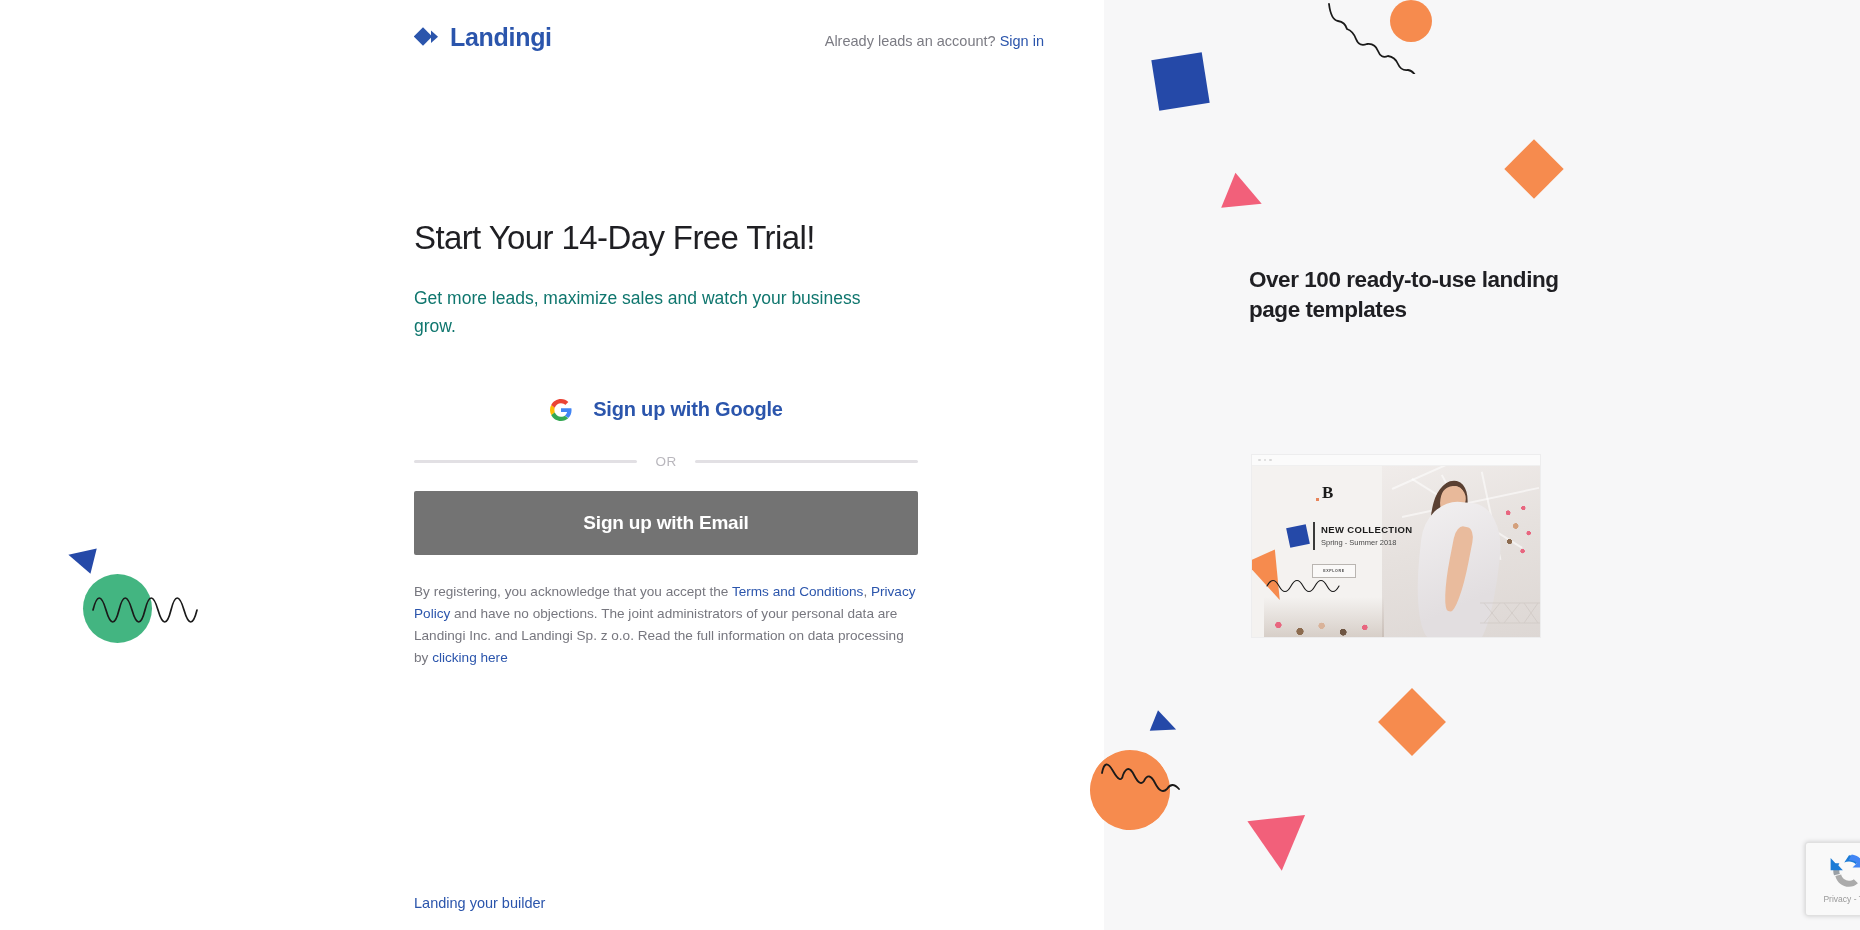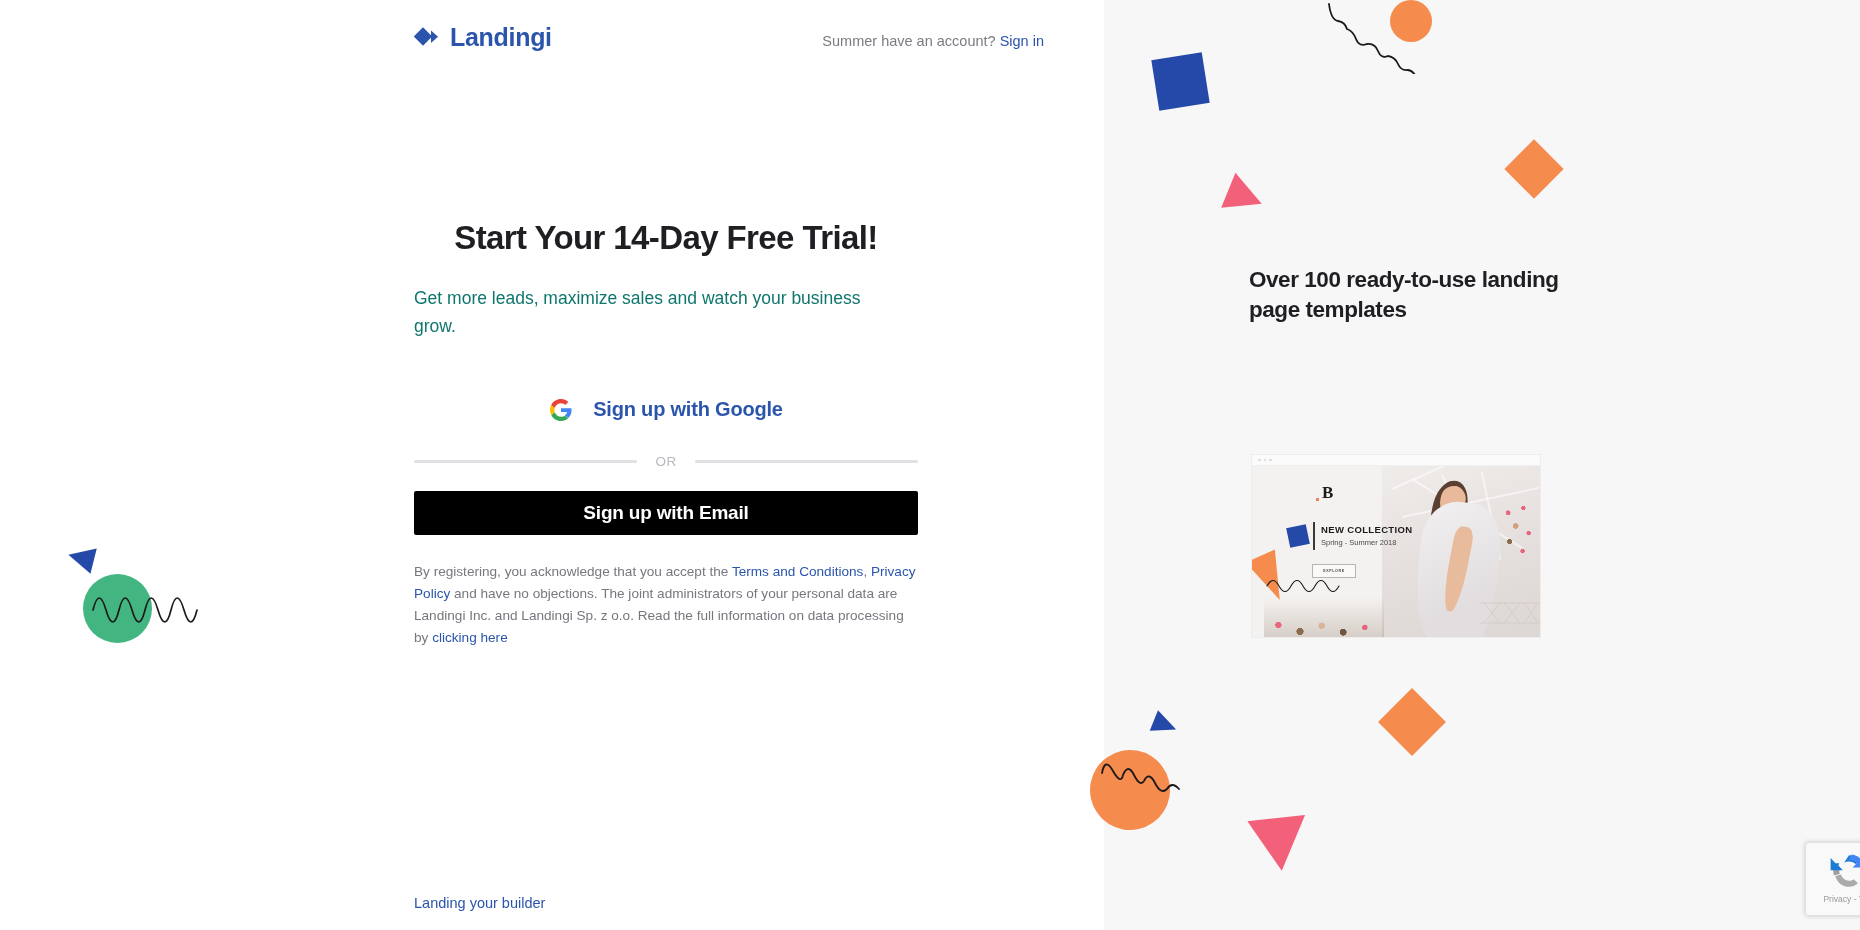--- a/index.html
+++ b/index.html
@@ -85,25 +85,24 @@
   .form-block {
     position: absolute;
     left: 398px;
     top: 218px;
     width: 504px;
   }
 
   h1.title {
     font-size: 33px;
     line-height: 1.2;
-    font-weight: 700;
+    font-weight: 400;
     color: #1f1f23;
     letter-spacing: -0.6px;
     margin-bottom: 26px;
-    text-align: center;
   }
 
   p.subtitle {
     font-size: 17.5px;
     line-height: 1.6;
     color: #0f766e;
     max-width: 460px;
     margin-bottom: 48px;
   }
 
@@ -143,22 +142,22 @@
   }
   .divider .or {
     font-size: 13.5px;
     color: #b9b7bd;
     letter-spacing: 0.5px;
   }
 
   .email-btn {
     display: block;
     width: 100%;
-    height: 44px;
-    background: #000000;
+    height: 64px;
+    background: #737373;
     color: #ffffff;
     border: none;
     border-radius: 2px;
     font-family: inherit;
     font-size: 19px;
     font-weight: 700;
     letter-spacing: -0.2px;
     cursor: pointer;
     margin-bottom: 26px;
   }
@@ -536,21 +535,21 @@
 
     <div class="header">
       <a class="brand" href="#">
         <svg class="brand-mark" viewBox="0 0 26 26">
           <rect x="2.5" y="6" width="13" height="13" fill="#2B55AC" transform="rotate(-45 9 12.5)"></rect>
           <path d="M17 6.5 L24 12.8 L17 19 Z" fill="#2B55AC"></path>
         </svg>
         <span class="brand-name">Landingi</span>
       </a>
       <div class="account-line">
-        <span>Summer have an account?</span>
+        <span>Already leads an account?</span>
         <a class="signin" href="#">Sign in</a>
       </div>
     </div>
 
     <div class="form-block">
 
       <h1 class="title">Start Your 14-Day Free Trial!</h1>
       <p class="subtitle">Get more leads, maximize sales and watch your business grow.</p>
 
       <button class="google-btn">

